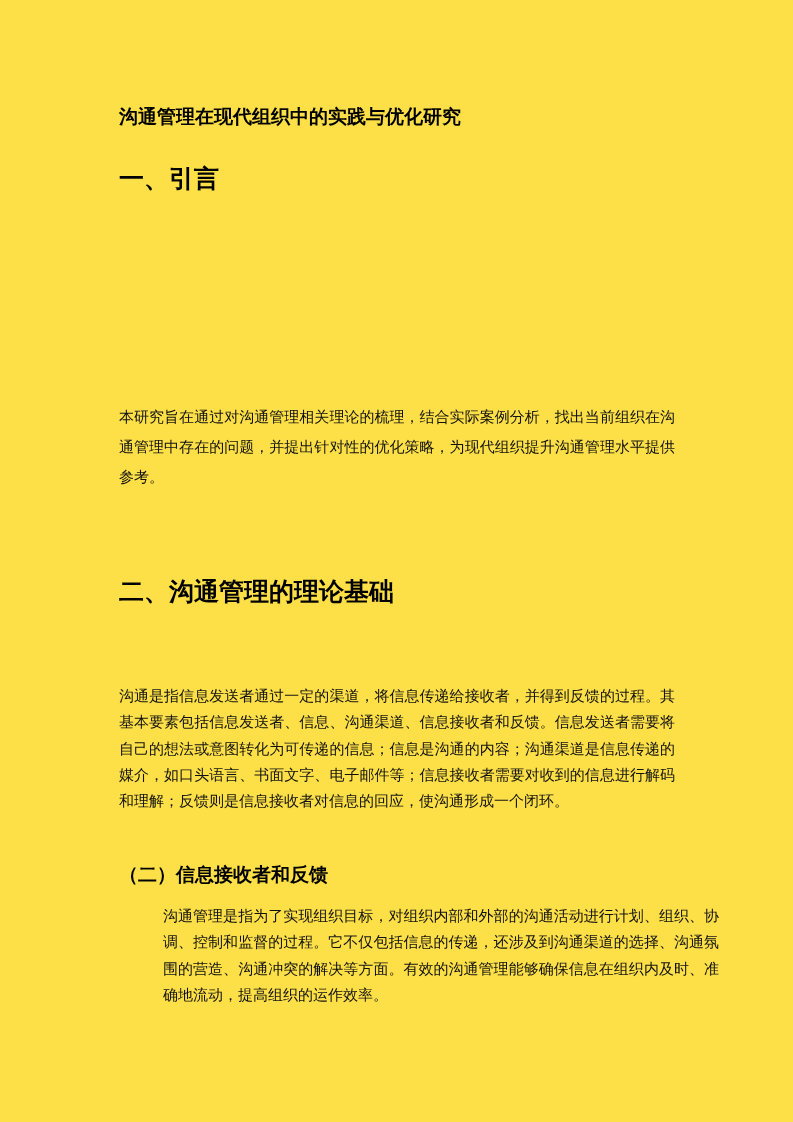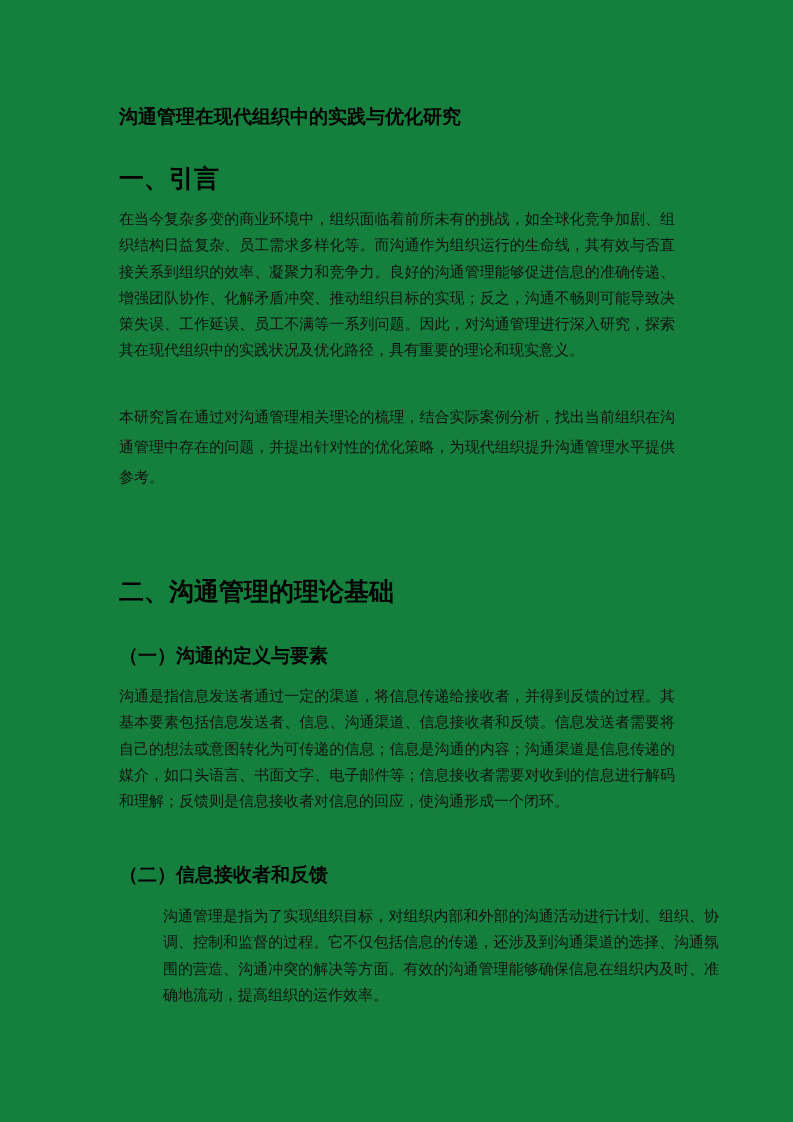--- a/index.html
+++ b/index.html
@@ -1,42 +1,40 @@
 <!DOCTYPE html>
 <html><head>
 <meta charset="utf-8">
 <style>
   html, body { margin: 0; padding: 0; background: #ffffff; }
   body { width: 793px; height: 1122px; position: relative; overflow: hidden; color: #000; }
-  .page { position: absolute; left: 0; top: 0; width: 793px; height: 1122px; background: #15803d; }
+  .page { position: absolute; left: 0; top: 0; width: 793px; height: 1122px; background: #fde047; }
   .blk { position: absolute; left: 119px; width: 556px; margin: 0; }
   .title { font-family: "DejaVu Sans", "Liberation Sans", sans-serif; font-weight: bold; font-size: 19px; line-height: 24px; top: 104px; }
   .h1 { font-family: Liberation Mono, monospace; font-weight: bold; font-size: 25px; line-height: 26px; }
   .h2 { font-family: "DejaVu Sans", "Liberation Sans", sans-serif; font-weight: bold; font-size: 19px; line-height: 24px; }
   .body { font-family: "DejaVu Serif", "Liberation Serif", serif; font-size: 15px; line-height: 26.3px; text-align: justify; text-justify: inter-character; color: #111; }
   .body.wide { line-height: 30px; }
   .note { font-family: "DejaVu Serif", "Liberation Serif", serif; font-size: 15px; line-height: 22px; left: 152px; color: #222; }
 </style>
 </head>
 <body>
 
 <div class="page">
 
   <h1 class="blk title">沟通管理在现代组织中的实践与优化研究</h1>
 
   <h2 class="blk h1" style="top:168px;">一、引言</h2>
 
-  <p class="blk body" style="top:206px;">在当今复杂多变的商业环境中，组织面临着前所未有的挑战，如全球化竞争加剧、组织结构日益复杂、员工需求多样化等。而沟通作为组织运行的生命线，其有效与否直接关系到组织的效率、凝聚力和竞争力。良好的沟通管理能够促进信息的准确传递、增强团队协作、化解矛盾冲突、推动组织目标的实现；反之，沟通不畅则可能导致决策失误、工作延误、员工不满等一系列问题。因此，对沟通管理进行深入研究，探索其在现代组织中的实践状况及优化路径，具有重要的理论和现实意义。</p>
 
   <p class="blk body wide" style="top:402px;">本研究旨在通过对沟通管理相关理论的梳理，结合实际案例分析，找出当前组织在沟通管理中存在的问题，并提出针对性的优化策略，为现代组织提升沟通管理水平提供参考。</p>
 
 
   <h2 class="blk h1" style="top:581px;">二、沟通管理的理论基础</h2>
 
-  <h3 class="blk h2" style="top:643px;">（一）沟通的定义与要素</h3>
 
   <p class="blk body" style="top:683px;">沟通是指信息发送者通过一定的渠道，将信息传递给接收者，并得到反馈的过程。其基本要素包括信息发送者、信息、沟通渠道、信息接收者和反馈。信息发送者需要将自己的想法或意图转化为可传递的信息；信息是沟通的内容；沟通渠道是信息传递的媒介，如口头语言、书面文字、电子邮件等；信息接收者需要对收到的信息进行解码和理解；反馈则是信息接收者对信息的回应，使沟通形成一个闭环。</p>
 
   <h3 class="blk h2" style="top:862px;">（二）信息接收者和反馈</h3>
 
   <p class="blk body" style="top:903px;margin-left:44px;">沟通管理是指为了实现组织目标，对组织内部和外部的沟通活动进行计划、组织、协调、控制和监督的过程。它不仅包括信息的传递，还涉及到沟通渠道的选择、沟通氛围的营造、沟通冲突的解决等方面。有效的沟通管理能够确保信息在组织内及时、准确地流动，提高组织的运作效率。</p>
 
 </div>
 
 </body></html>

